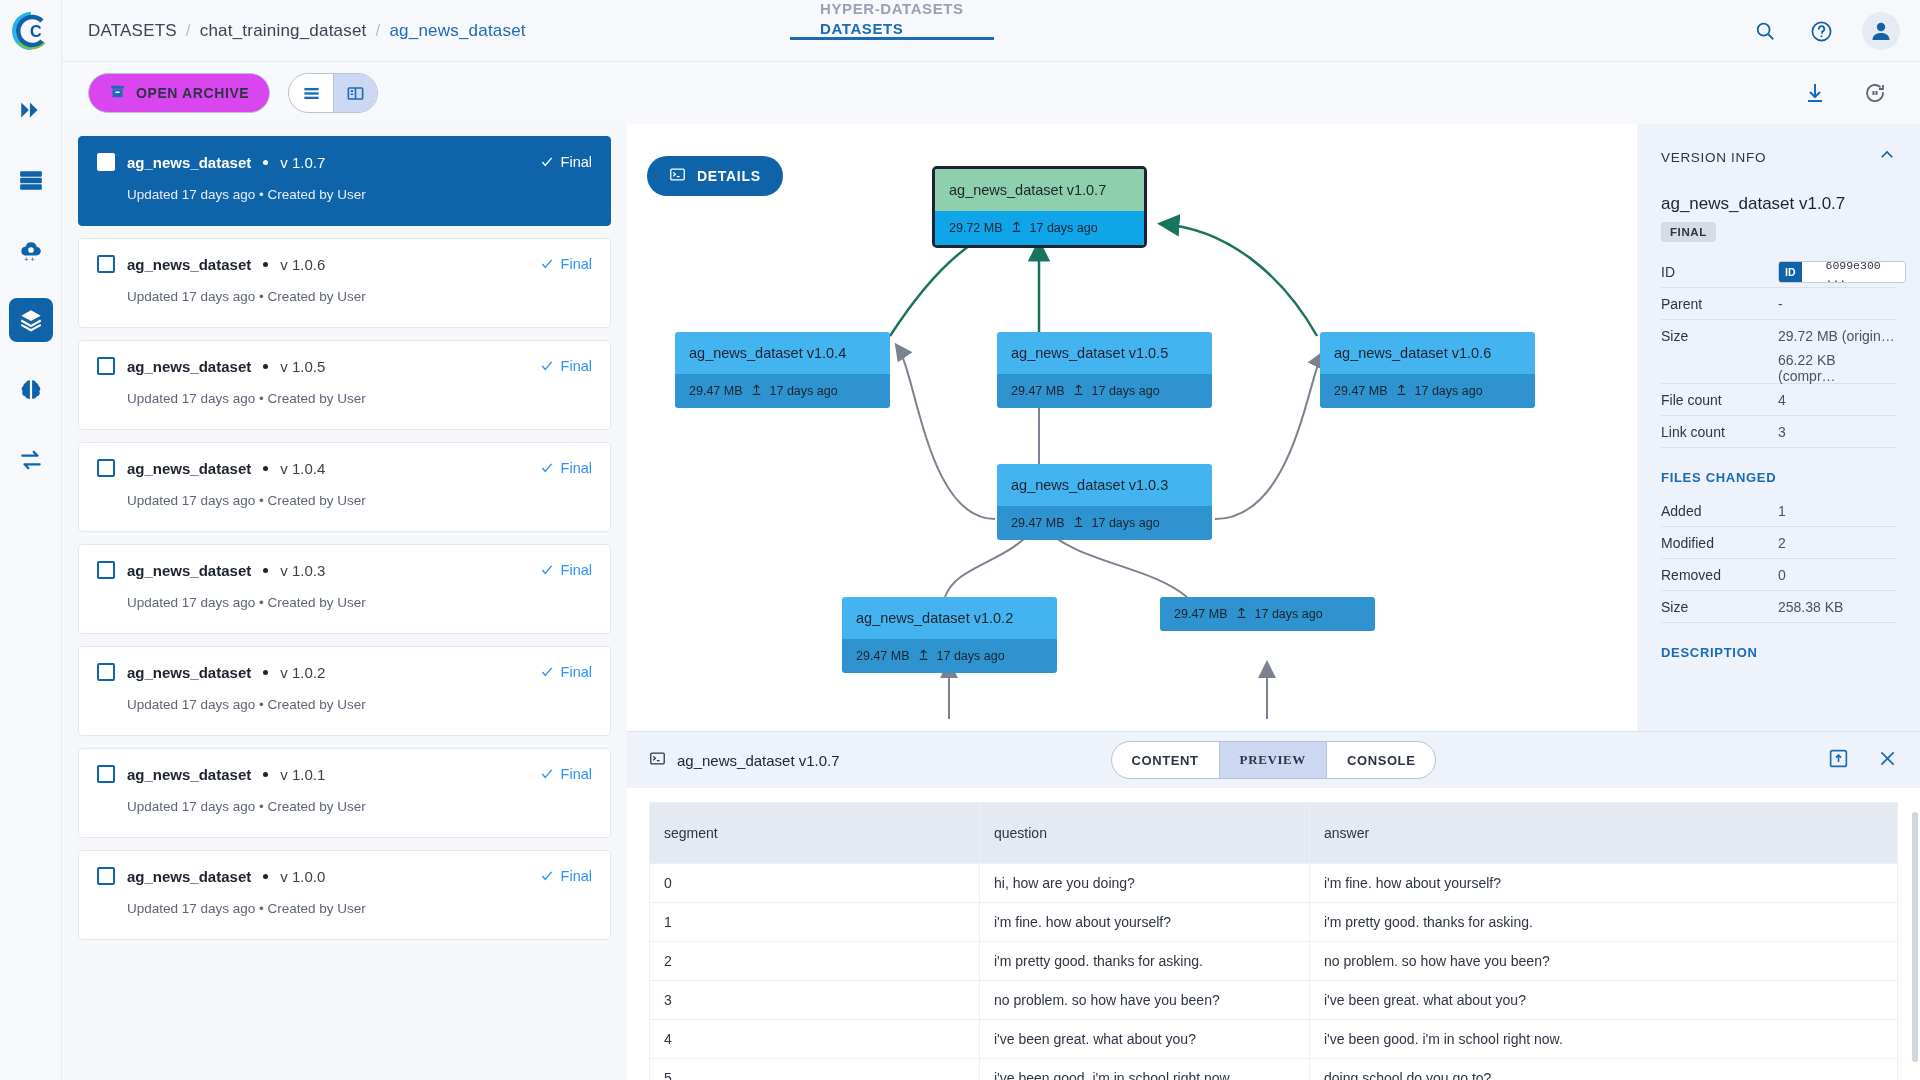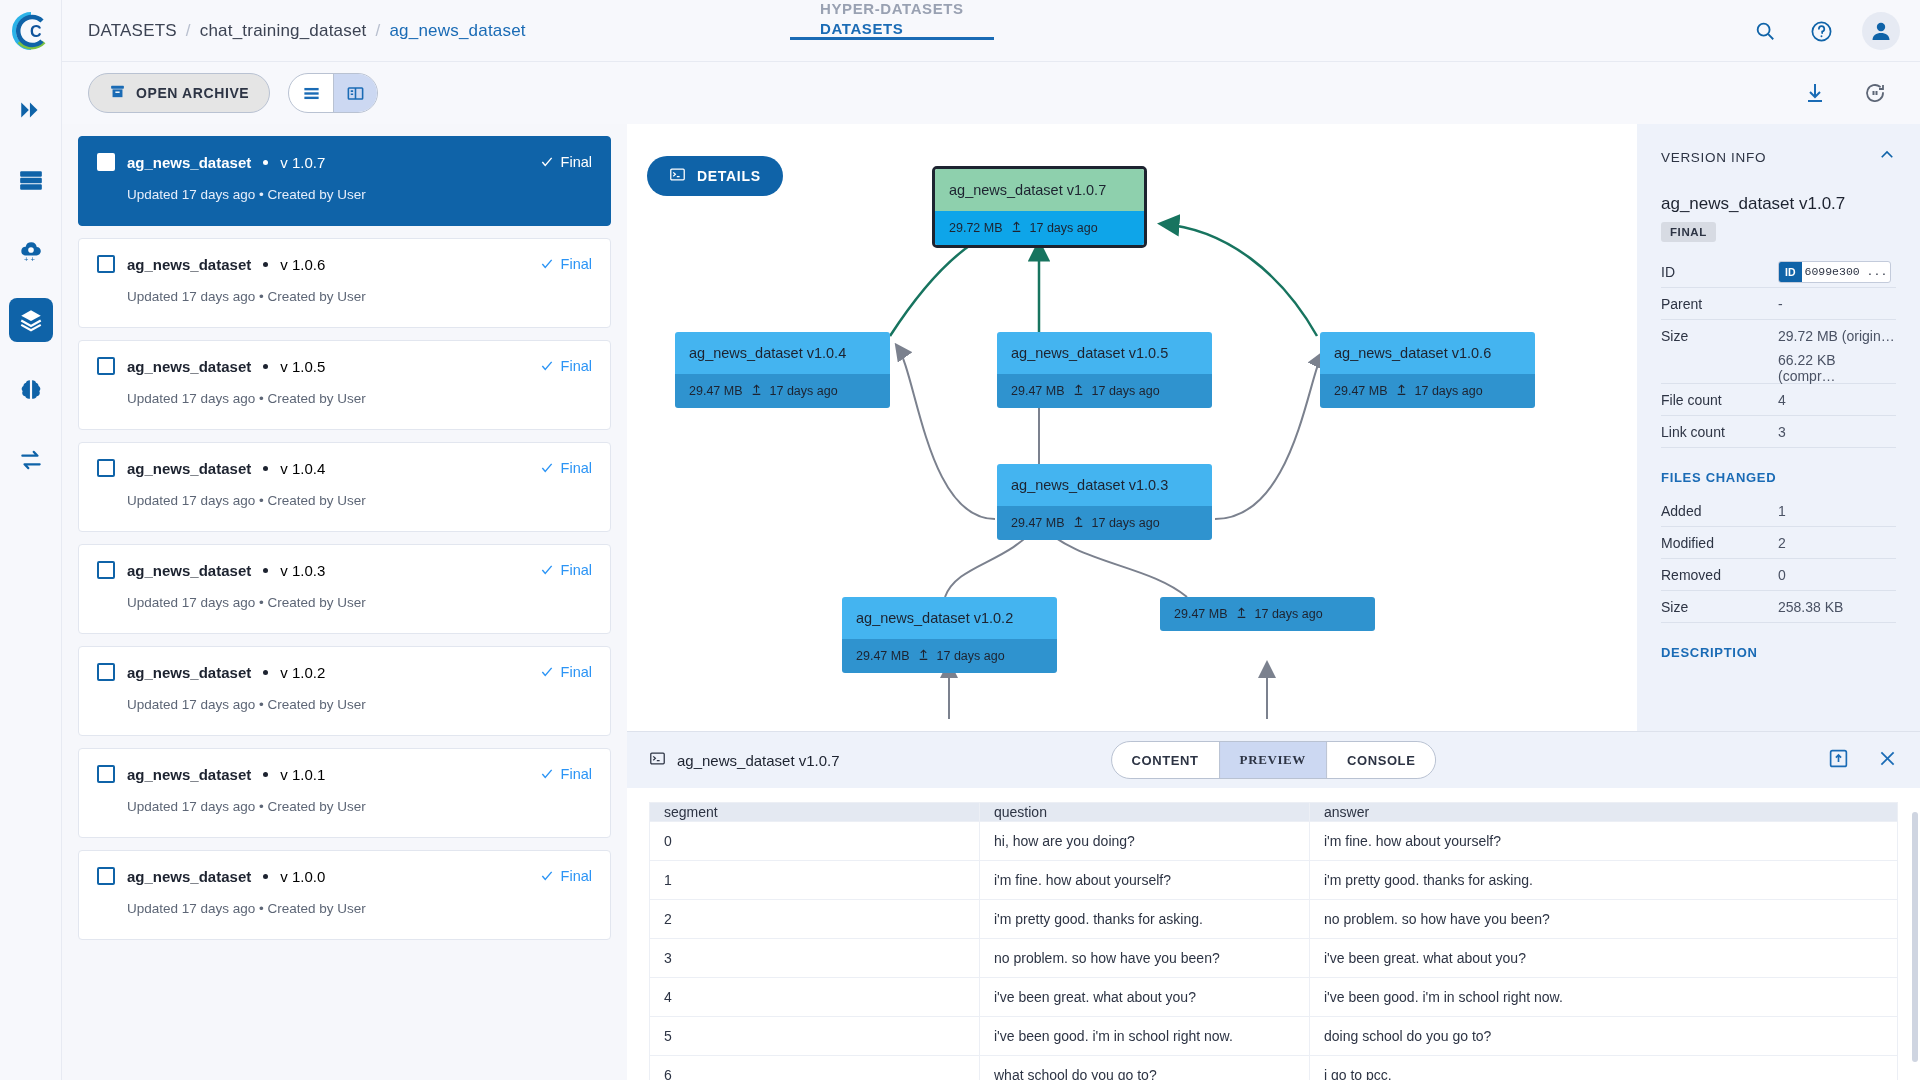--- a/index.html
+++ b/index.html
@@ -44,21 +44,21 @@
     background: #f7f8fc; border-right: 1px solid #e7eaf2;
     display: flex; flex-direction: column; align-items: center; padding-top: 26px; gap: 26px;
   }
   .rail-item { width: 44px; height: 44px; border-radius: 8px; display: flex; align-items: center; justify-content: center; cursor: pointer; }
   .rail-item.active { background: #0f63a8; }
 
   
   .toolbar { position: absolute; left: 62px; top: 62px; width: 1858px; height: 62px; background: #f7f8fc; display: flex; align-items: center; padding-left: 26px; }
   .btn-pill {
     display: inline-flex; align-items: center; gap: 10px; height: 40px; padding: 16px 20px;
-    border: 1px solid #b9c2d2; border-radius: 22px; background: #e5e5e5; cursor: pointer;
+    border: 1px solid #b9c2d2; border-radius: 22px; background: #d946ef; cursor: pointer;
     font-size: 14px; font-weight: 700; letter-spacing: .6px; color: #2d3444;
   }
   .viewtoggle { margin-left: 18px; display: flex; height: 40px; border: 1px solid #b9c2d2; border-radius: 22px; overflow: hidden; background: #fff; }
   .vt-btn { width: 44px; display: flex; align-items: center; justify-content: center; cursor: pointer; }
   .vt-btn + .vt-btn { border-left: 1px solid #b9c2d2; }
   .vt-btn.active { background: #ccd8f2; }
   .toolbar-right { position: absolute; right: 30px; display: flex; gap: 30px; align-items: center; }
 
   
   .versions-panel { position: absolute; left: 62px; top: 124px; width: 565px; height: 956px; background: #f6f7fb; }
@@ -76,21 +76,21 @@
 
   .versions-scroll { height: 912px; overflow: hidden; padding: 12px 16px 0 16px; }
   .ver-card {
     background: #fff; border: 1px solid #e2e6ef; border-radius: 4px; height: 90px; margin-bottom: 12px;
     padding: 16px 18px 0 18px; cursor: pointer; position: relative;
   }
   .ver-card.selected { background: #0f63a8; border-color: #0f63a8; }
   .ver-row1 { display: flex; align-items: center; gap: 12px; }
   .ver-name { font-size: 15px; font-weight: 700; color: #1d2330; }
   .ver-dot { width: 5px; height: 5px; border-radius: 50%; background: #1d2330; }
-  .ver-version { font-size: 15px; color: #000000; }
+  .ver-version { font-size: 15px; color: #404040; }
   .ver-final { margin-left: auto; display: flex; align-items: center; gap: 7px; color: #2b94f5; font-size: 14.5px; }
   .ver-sub { margin-top: 16px; font-size: 13.5px; color: #5d6676; padding-left: 30px; }
   .selected .ver-name, .selected .ver-version, .selected .ver-final { color: #fff; }
   .selected .ver-dot { background: #fff; }
   .selected .ver-sub { color: #e6eefb; }
   .selected .chk { border-color: #ffffff; }
 
   
   .graph-area { position: absolute; left: 627px; top: 124px; width: 1010px; height: 607px; background: #fff; overflow: hidden; }
   .details-btn {
@@ -111,34 +111,34 @@
   .info-panel { position: absolute; left: 1637px; top: 124px; width: 283px; height: 607px; background: #eef2fa; padding: 22px 24px 0 24px; overflow: hidden; }
   .ip-head { display: flex; align-items: center; justify-content: space-between; }
   .ip-title { font-size: 13.5px; font-weight: 400; letter-spacing: .7px; color: #2d3444; }
   .ip-name { margin-top: 26px; font-size: 17px; color: #1d2330; }
   .badge-final { display: inline-block; margin-top: 8px; background: #d7dbe3; color: #2d3444; font-size: 11.5px; font-weight: 700; letter-spacing: .6px; padding: 4px 9px; border-radius: 3px; }
   .ip-row { display: flex; align-items: center; justify-content: space-between; border-bottom: 1px solid #dbe1ec; height: 32px; font-size: 14px; color: #2d3444; }
   .ip-row .k { color: #2d3444; }
   .ip-row .v { color: #4a5264; width: 118px; }
   .id-chip { display: inline-flex; align-items: center; border: 1px solid #c3cbdb; border-radius: 3px; background: #fff; overflow: hidden; height: 22px; }
   .id-chip .tag { background: #0f63a8; color: #fff; font-size: 10.5px; font-weight: 700; padding: 0 6px; height: 22px; display: flex; align-items: center; }
-  .id-chip .val { font-family: "Liberation Mono", monospace; font-size: 11.5px; color: #2d3444; padding: 0 3px; }
+  .id-chip .val { font-family: "Liberation Mono", monospace; font-size: 11.5px; color: #2d3444; padding: 0 24px; }
   .ip-section { margin-top: 22px; color: #1a6bb5; font-size: 13px; font-weight: 700; letter-spacing: .7px; }
 
   
   .bottom-panel { position: absolute; left: 627px; top: 731px; width: 1293px; height: 349px; background: #fff; border-top: 1px solid #dde2ec; }
   .bp-head { height: 56px; background: #eef2fa; display: flex; align-items: center; padding: 0 22px; position: relative; }
   .bp-title { display: flex; align-items: center; gap: 11px; font-size: 15px; color: #1d2330; }
   .bp-tabs { position: absolute; left: 50%; transform: translateX(-50%); display: flex; height: 38px; border: 1px solid #b9c2d2; border-radius: 20px; overflow: hidden; background: #fff; }
   .bp-tab { display: flex; align-items: center; padding: 0 20px; font-size: 13px; font-weight: 700; letter-spacing: .6px; color: #2d3444; cursor: pointer; }
   .bp-tab + .bp-tab { border-left: 1px solid #b9c2d2; }
   .bp-tab.active { background: #ccd8f2; font-family: Liberation Serif, serif; }
   .bp-actions { margin-left: auto; display: flex; align-items: center; gap: 28px; }
   .tbl { width: 100%; border-collapse: collapse; font-size: 14px; table-layout: fixed; }
-  .tbl th { background: #e4e9f2; text-align: left; font-weight: 400; color: #2d3444; padding: 1px 14px; border: 1px solid #eceff5; }
+  .tbl th { background: #e4e9f2; text-align: left; font-weight: 400; color: #2d3444; padding: 22px 14px; border: 1px solid #eceff5; }
   .tbl td { padding: 11px 14px; border: 1px solid #eceff5; color: #2d3444; white-space: nowrap; overflow: hidden; text-overflow: ellipsis; }
   .tbl-wrap { padding: 14px 22px 0 22px; height: 293px; overflow: hidden; }
   .scrollbar-v { position: absolute; right: 2px; top: 80px; width: 6px; height: 250px; background: #cfd5e1; border-radius: 3px; }
 </style>
 </head>
 <body>
 
 <div class="app">
 
   <div class="topbar">

